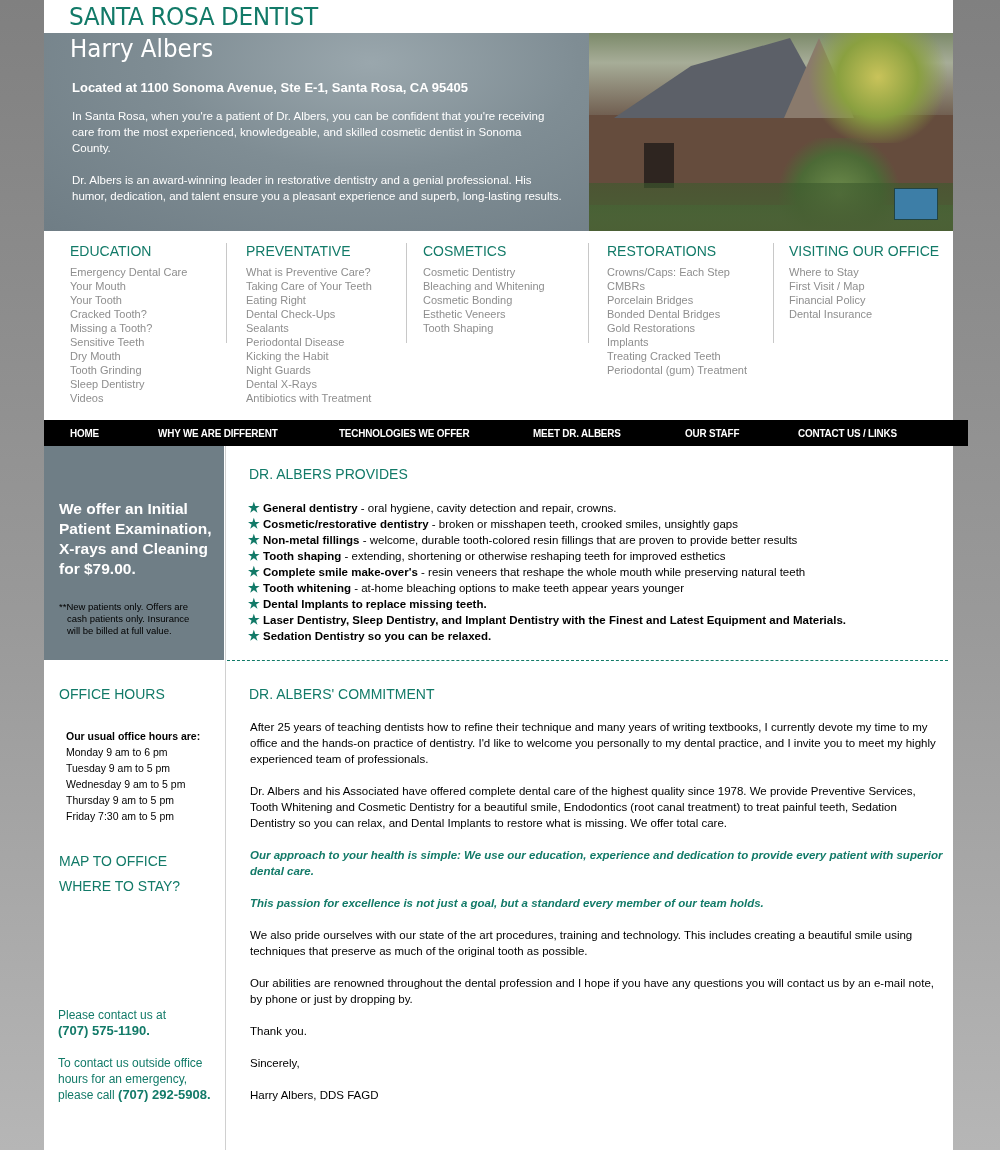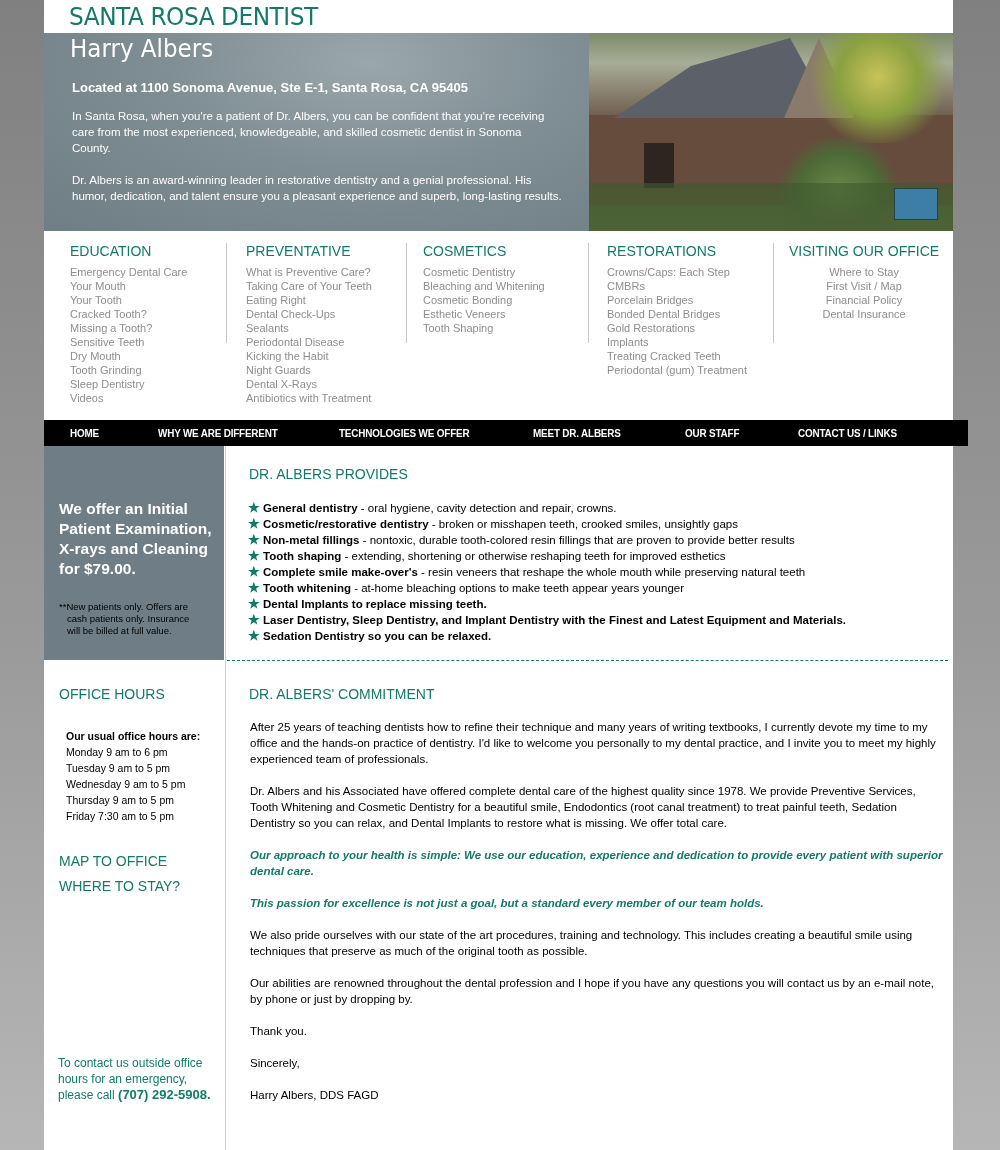--- a/index.html
+++ b/index.html
@@ -152,21 +152,21 @@
     <span class="cat-link">CMBRs</span>
     <span class="cat-link">Porcelain Bridges</span>
     <span class="cat-link">Bonded Dental Bridges</span>
     <span class="cat-link">Gold Restorations</span>
     <span class="cat-link">Implants</span>
     <span class="cat-link">Treating Cracked Teeth</span>
     <span class="cat-link">Periodontal (gum) Treatment</span>
   </div>
   <div class="cat-divider" style="left:729px;"></div>
 
-  <div class="cat-col" style="left:745px;text-align:center;">
+  <div class="cat-col" style="left:745px;">
     <span class="cat-heading">VISITING OUR OFFICE</span>
     <span class="cat-link">Where to Stay</span>
     <span class="cat-link">First Visit / Map</span>
     <span class="cat-link">Financial Policy</span>
     <span class="cat-link">Dental Insurance</span>
   </div>
 
   <div class="navbar">
     <span class="nav-item" style="left:26px;">HOME</span>
     <span class="nav-item" style="left:114px;">WHY WE ARE DIFFERENT</span>
@@ -184,21 +184,21 @@
       <span class="indent">will be billed at full value.</span>
     </p>
   </div>
 
   <div class="v-divider"></div>
 
   <div class="sec-heading" style="left:205px; top:466px;">DR. ALBERS PROVIDES</div>
   <ul class="provides-list">
     <li><span class="star">★</span><b>General dentistry</b><span> - oral hygiene, cavity detection and repair, crowns.</span></li>
     <li><span class="star">★</span><b>Cosmetic/restorative dentistry</b><span> - broken or misshapen teeth, crooked smiles, unsightly gaps</span></li>
-    <li><span class="star">★</span><b>Non-metal fillings</b><span> - nontoxic, durable tooth-colored resin fillings that are proven to provide better results</span></li>
+    <li><span class="star">★</span><b>Non-metal fillings</b><span> - welcome, durable tooth-colored resin fillings that are proven to provide better results</span></li>
     <li><span class="star">★</span><b>Tooth shaping</b><span> - extending, shortening or otherwise reshaping teeth for improved esthetics</span></li>
     <li><span class="star">★</span><b>Complete smile make-over's</b><span> - resin veneers that reshape the whole mouth while preserving natural teeth</span></li>
     <li><span class="star">★</span><b>Tooth whitening</b><span> - at-home bleaching options to make teeth appear years younger</span></li>
     <li><span class="star">★</span><b>Dental Implants to replace missing teeth.</b><span></span></li>
     <li><span class="star">★</span><b>Laser Dentistry, Sleep Dentistry, and Implant Dentistry with the Finest and Latest Equipment and Materials.</b><span></span></li>
     <li><span class="star">★</span><b>Sedation Dentistry so you can be relaxed.</b><span></span></li>
   </ul>
 
   <div class="dashed"></div>
 
@@ -207,20 +207,24 @@
     <li class="lead">Our usual office hours are:</li>
     <li>Monday 9 am to 6 pm</li>
     <li>Tuesday 9 am to 5 pm</li>
     <li>Wednesday 9 am to 5 pm</li>
     <li>Thursday 9 am to 5 pm</li>
     <li>Friday 7:30 am to 5 pm</li>
   </ul>
   <div class="side-heading link" style="top:846px;margin-top:7px;">MAP TO OFFICE</div>
   <div class="side-heading link" style="top:878px;">WHERE TO STAY?</div>
 
+  <p class="contact" style="top:1007px;">
+    <span>Please contact us at</span><br>
+    <span class="phone">(707) 575-1190.</span>
+  </p>
   <p class="contact" style="top:1055px;">
     <span>To contact us outside office hours for an emergency, please call </span><span class="phone">(707) 292-5908.</span>
   </p>
 
   <div class="sec-heading" style="left:205px; top:686px;">DR. ALBERS' COMMITMENT</div>
   <p class="body-p" style="top:719px;">After 25 years of teaching dentists how to refine their technique and many years of writing textbooks, I currently devote my time to my office and the hands-on practice of dentistry. I'd like to welcome you personally to my dental practice, and I invite you to meet my highly experienced team of professionals.</p>
   <p class="body-p" style="top:783px;">Dr. Albers and his Associated have offered complete dental care of the highest quality since 1978. We provide Preventive Services, Tooth Whitening and Cosmetic Dentistry for a beautiful smile, Endodontics (root canal treatment) to treat painful teeth, Sedation Dentistry so you can relax, and Dental Implants to restore what is missing. We offer total care.</p>
   <p class="body-p em" style="top:847px;">Our approach to your health is simple: We use our education, experience and dedication to provide every patient with superior dental care.</p>
   <p class="body-p em" style="top:895px;">This passion for excellence is not just a goal, but a standard every member of our team holds.</p>
   <p class="body-p" style="top:927px;">We also pride ourselves with our state of the art procedures, training and technology. This includes creating a beautiful smile using techniques that preserve as much of the original tooth as possible.</p>

